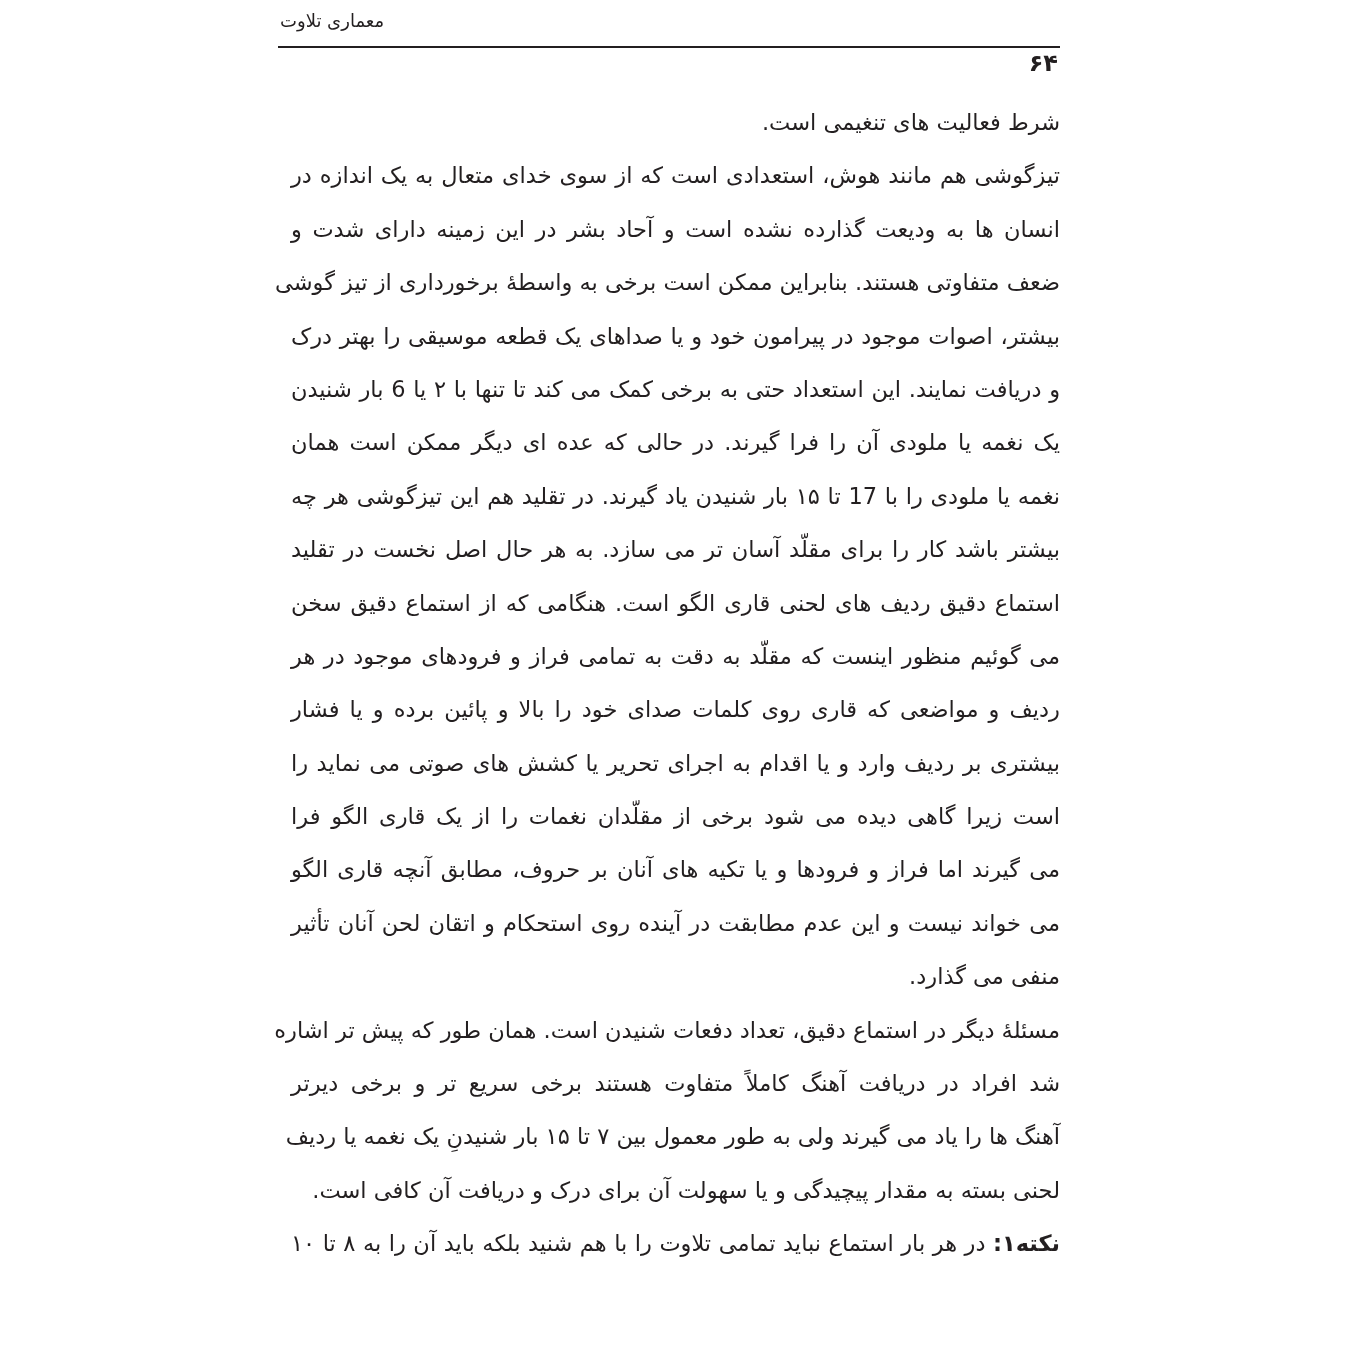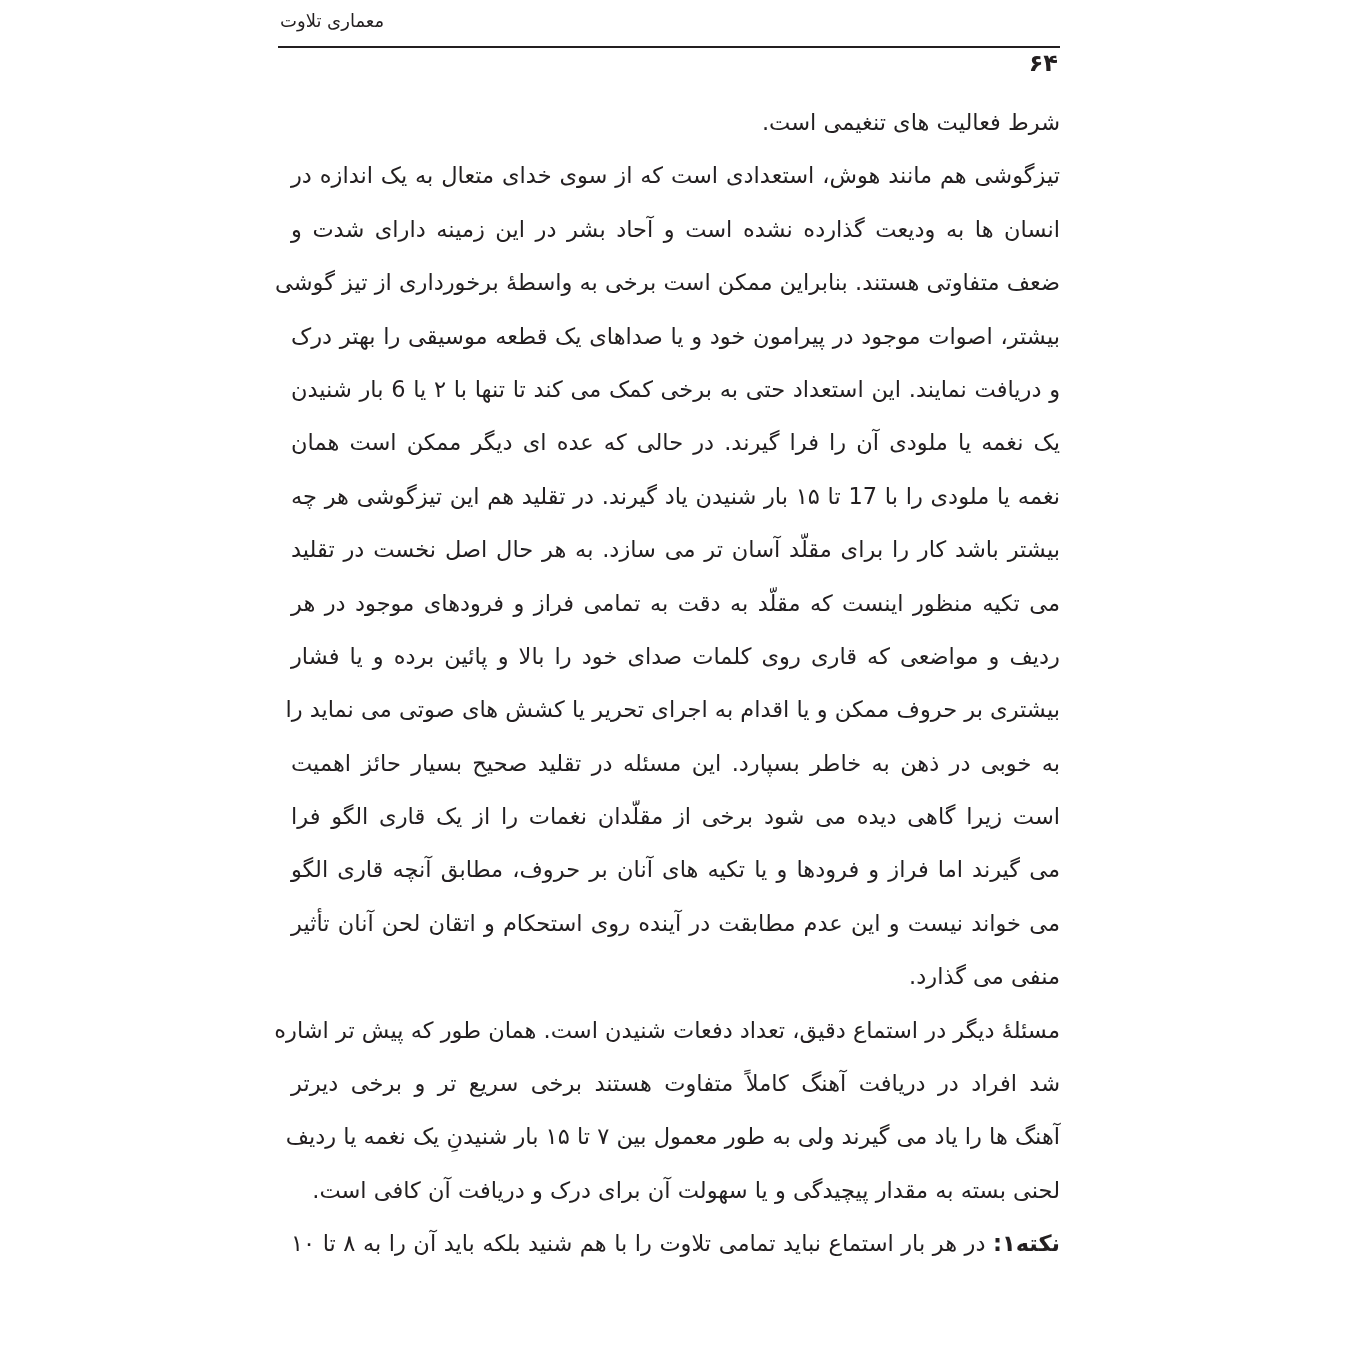--- a/index.html
+++ b/index.html
@@ -43,24 +43,24 @@
   <div class="body-text" id="body-text">
       <div class="line last"><span>شرط فعالیت های تنغیمی است.</span></div>
       <div class="line"><span>تیزگوشی هم مانند هوش، استعدادی است که از سوی خدای متعال به یک اندازه در</span></div>
       <div class="line"><span>انسان ها به ودیعت گذارده نشده است و آحاد بشر در این زمینه دارای شدت و</span></div>
       <div class="line"><span>ضعف متفاوتی هستند. بنابراین ممکن است برخی به واسطۀ برخورداری از تیز گوشی</span></div>
       <div class="line"><span>بیشتر، اصوات موجود در پیرامون خود و یا صداهای یک قطعه موسیقی را بهتر درک</span></div>
       <div class="line"><span>و دریافت نمایند. این استعداد حتی به برخی کمک می کند تا تنها با ۲ یا 6 بار شنیدن</span></div>
       <div class="line"><span>یک نغمه یا ملودی آن را فرا گیرند. در حالی که عده ای دیگر ممکن است همان</span></div>
       <div class="line"><span>نغمه یا ملودی را با 17 تا ۱۵ بار شنیدن یاد گیرند. در تقلید هم این تیزگوشی هر چه</span></div>
       <div class="line"><span>بیشتر باشد کار را برای مقلّد آسان تر می سازد. به هر حال اصل نخست در تقلید</span></div>
-      <div class="line"><span>می تکیه منظور اینست که مقلّد به دقت به تمامی فراز و فرودهای موجود در هر</span></div>
+      <div class="line"><span>استماع دقیق ردیف های لحنی قاری الگو است. هنگامی که از استماع دقیق سخن</span></div>
+      <div class="line"><span>می گوئیم منظور اینست که مقلّد به دقت به تمامی فراز و فرودهای موجود در هر</span></div>
       <div class="line"><span>ردیف و مواضعی که قاری روی کلمات صدای خود را بالا و پائین برده و یا فشار</span></div>
-      <div class="line"><span>بیشتری بر حروف ممکن و یا اقدام به اجرای تحریر یا کشش های صوتی می نماید را</span></div>
-      <div class="line"><span>به خوبی در ذهن به خاطر بسپارد. این مسئله در تقلید صحیح بسیار حائز اهمیت</span></div>
+      <div class="line"><span>بیشتری بر ردیف وارد و یا اقدام به اجرای تحریر یا کشش های صوتی می نماید را</span></div>
       <div class="line"><span>است زیرا گاهی دیده می شود برخی از مقلّدان نغمات را از یک قاری الگو فرا</span></div>
       <div class="line"><span>می گیرند اما فراز و فرودها و یا تکیه های آنان بر حروف، مطابق آنچه قاری الگو</span></div>
       <div class="line"><span>می خواند نیست و این عدم مطابقت در آینده روی استحکام و اتقان لحن آنان تأثیر</span></div>
       <div class="line last"><span>منفی می گذارد.</span></div>
       <div class="line"><span>مسئلۀ دیگر در استماع دقیق، تعداد دفعات شنیدن است. همان طور که پیش تر اشاره</span></div>
       <div class="line"><span>شد افراد در دریافت آهنگ کاملاً متفاوت هستند برخی سریع تر و برخی دیرتر</span></div>
       <div class="line"><span>آهنگ ها را یاد می گیرند ولی به طور معمول بین ۷ تا ۱۵ بار شنیدنِ یک نغمه یا ردیف</span></div>
       <div class="line last"><span>لحنی بسته به مقدار پیچیدگی و یا سهولت آن برای درک و دریافت آن کافی است.</span></div>
       <div class="line"><b>نکته۱:</b><span> در هر بار استماع نباید تمامی تلاوت را با هم شنید بلکه باید آن را به ۸ تا ۱۰</span></div>
     </div>

